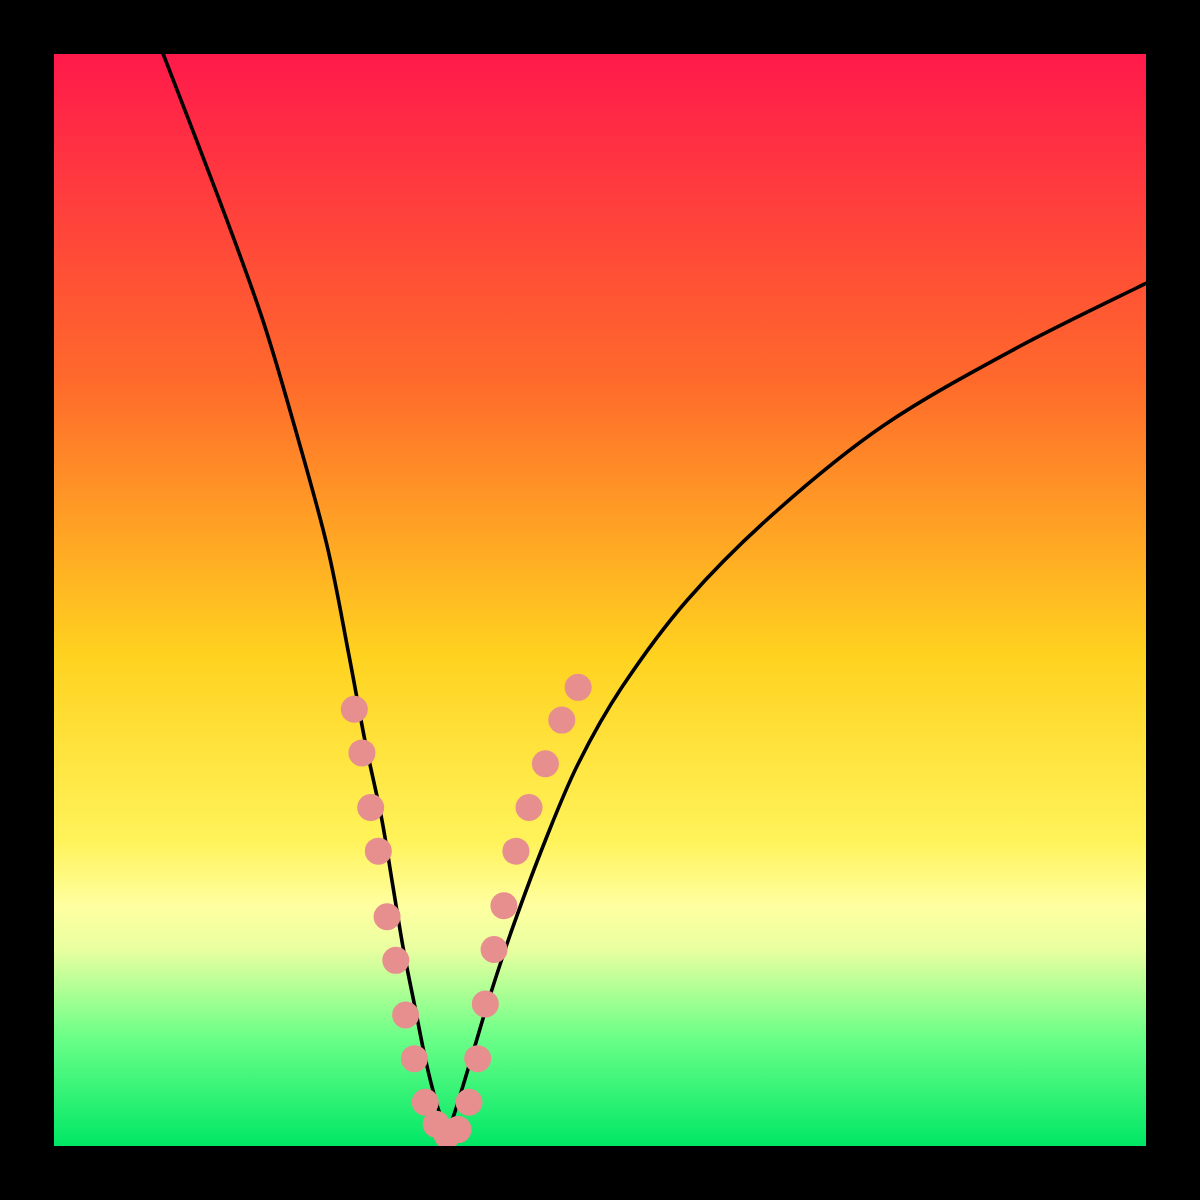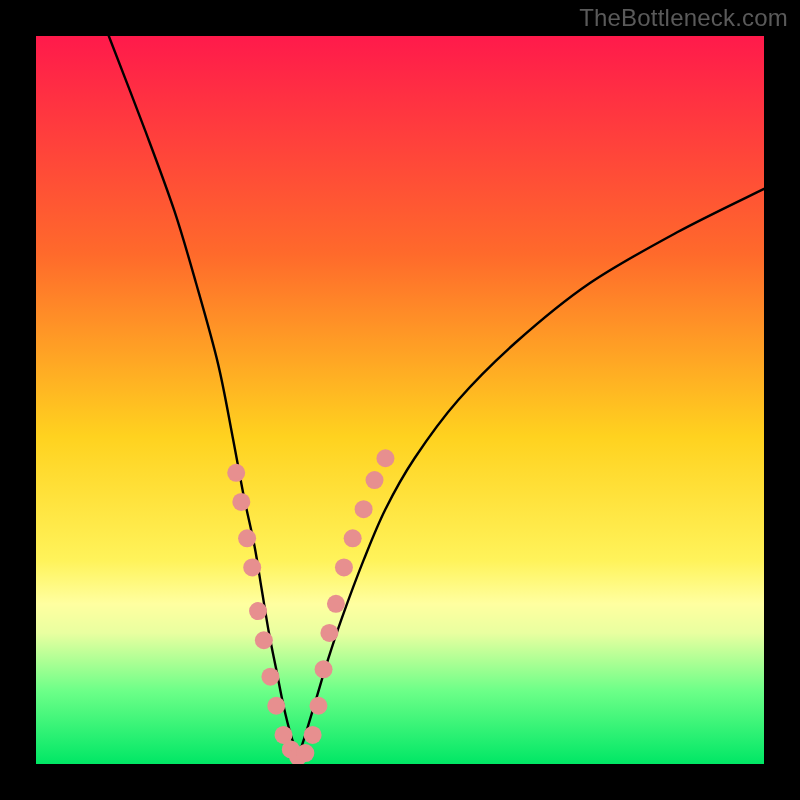--- a/index.html
+++ b/index.html
@@ -27,21 +27,20 @@
     top: 36px;
     width: 728px;
     height: 728px;
   }
   .plot svg { display: block; }
 </style>
 </head>
 <body>
 
 <div class="frame">
-  <div class="watermark">TheBottleneck.com</div>
   <div class="plot">
     <svg id="chart-svg" width="728" height="728" viewBox="0 0 728 728">
         <defs>
           <linearGradient id="bg-grad" x1="0" y1="0" x2="0" y2="1">
             <stop offset="0%" stop-color="#ff1a4b"></stop>
             <stop offset="30%" stop-color="#ff6a2b"></stop>
             <stop offset="55.00000000000001%" stop-color="#ffd21f"></stop>
             <stop offset="72%" stop-color="#fff35a"></stop>
             <stop offset="78%" stop-color="#ffffa0"></stop>
             <stop offset="82%" stop-color="#e9ffa0"></stop>

